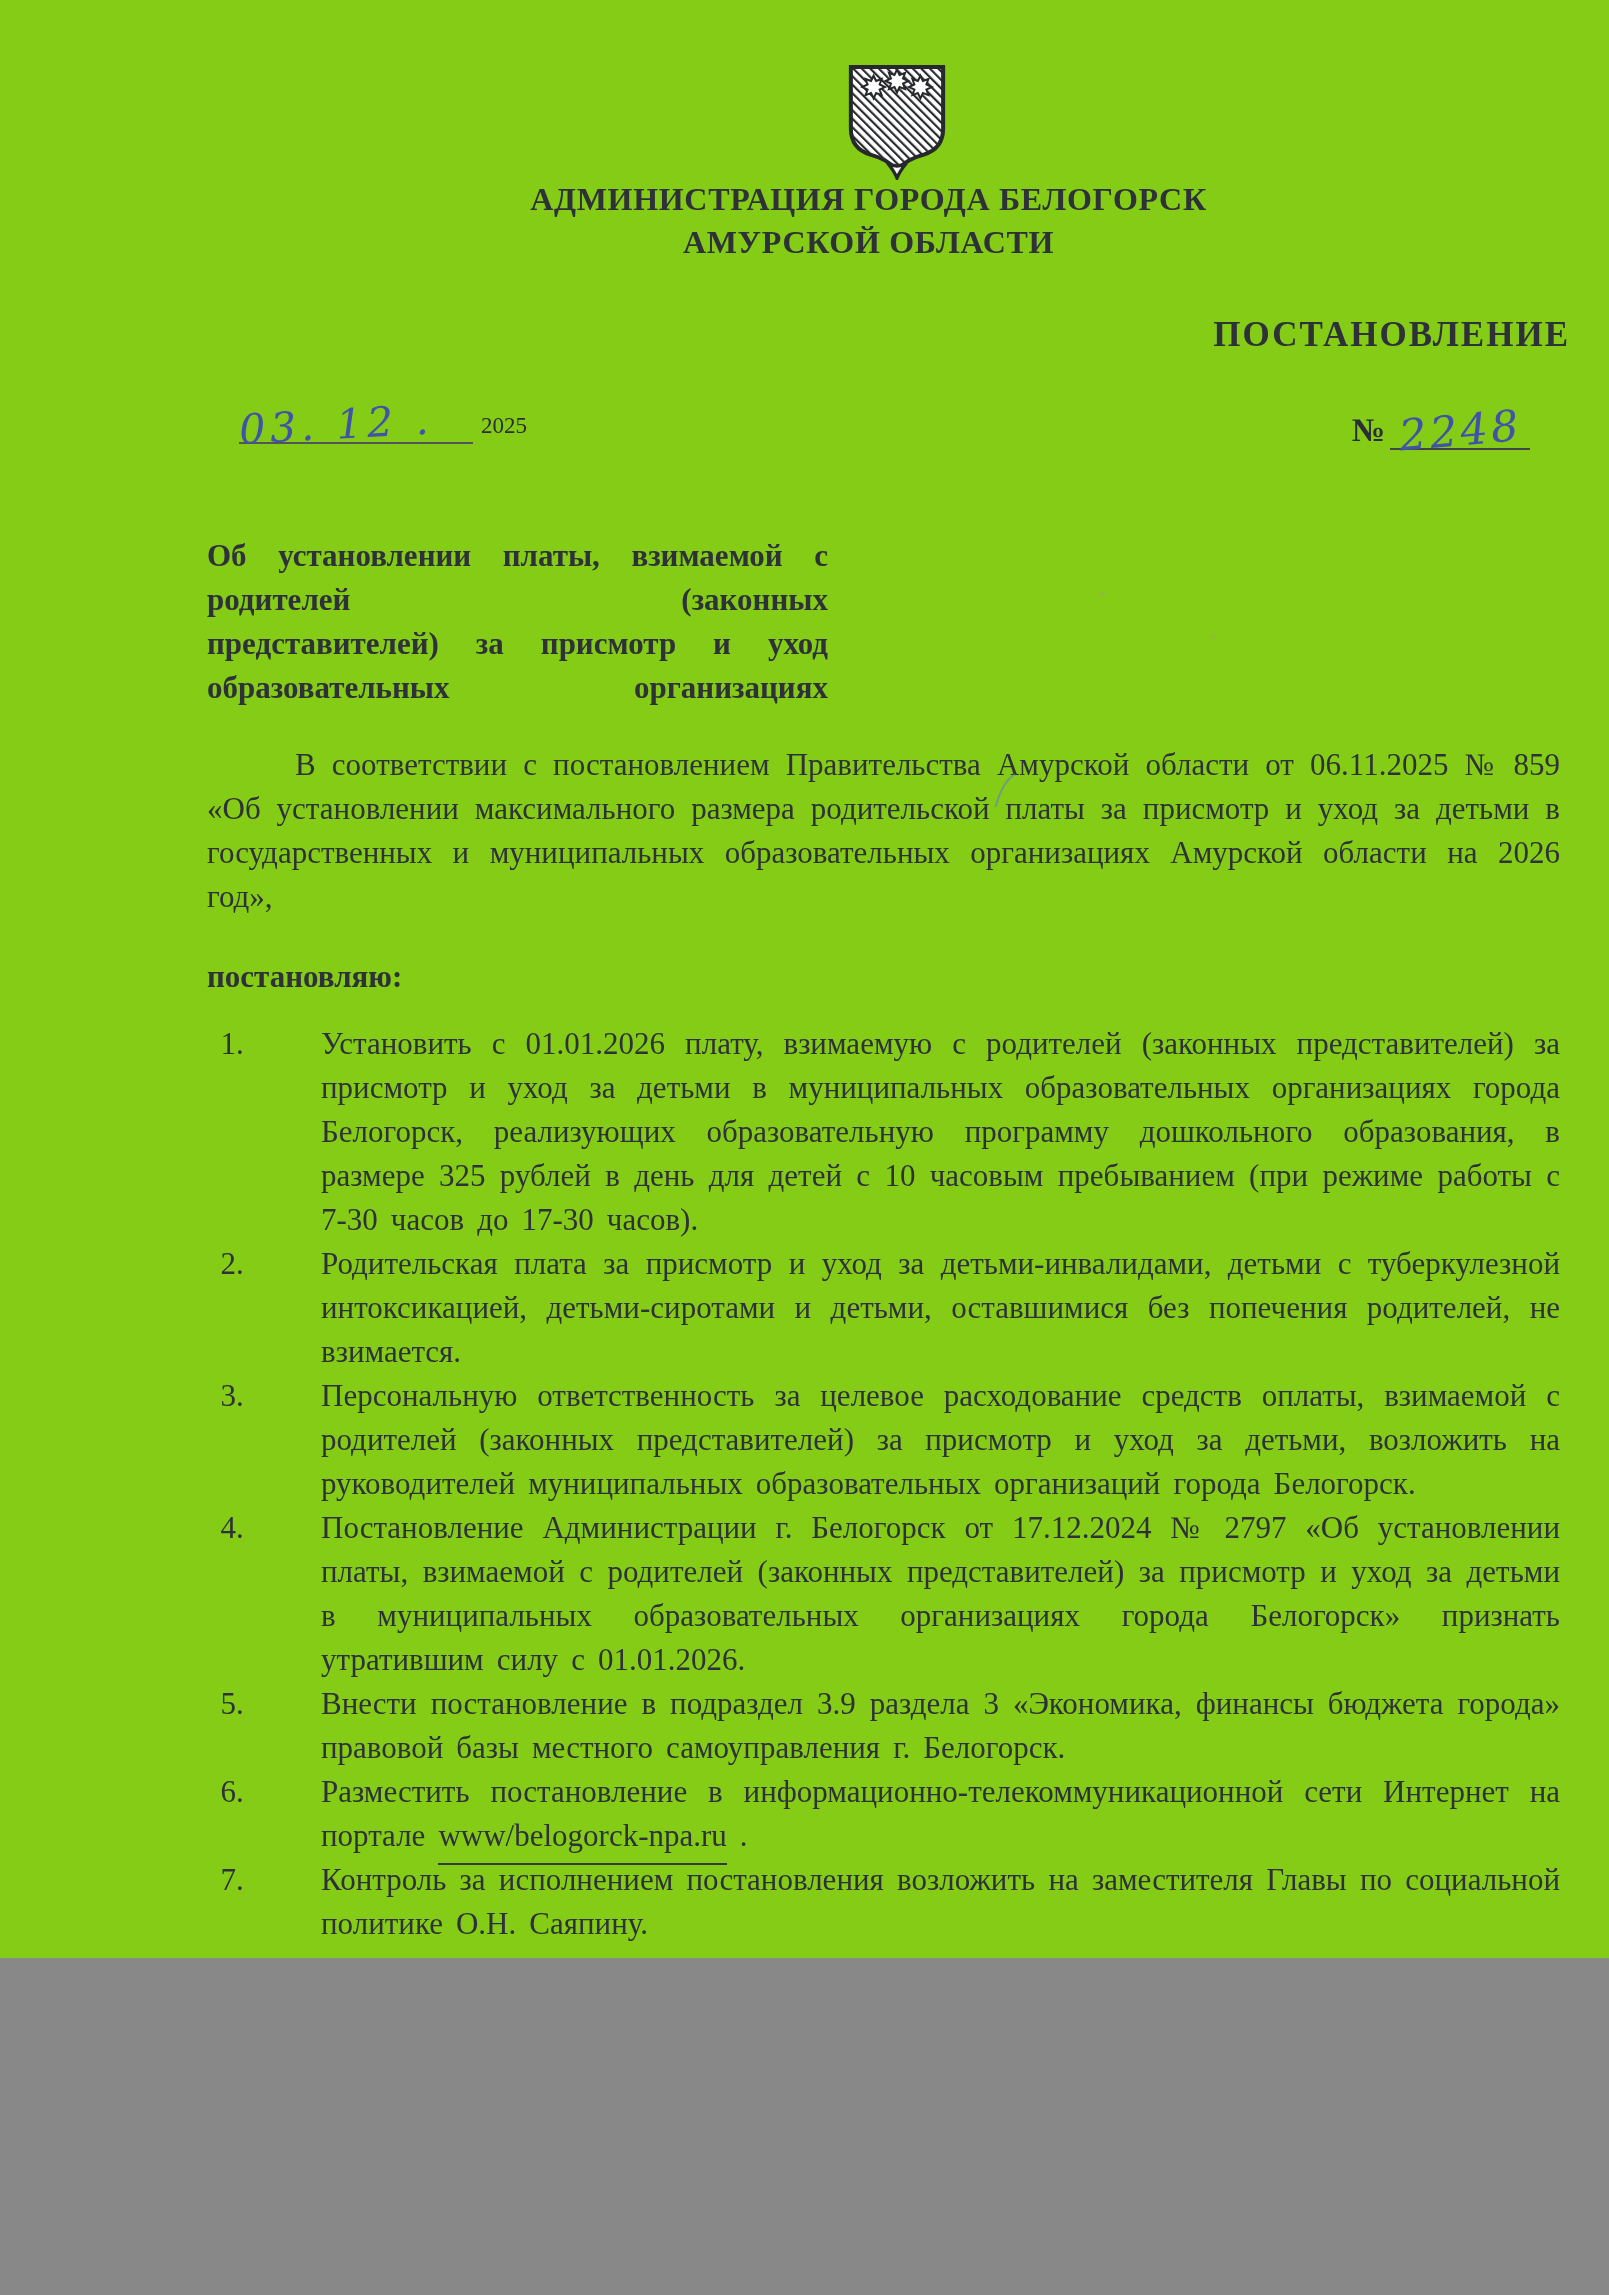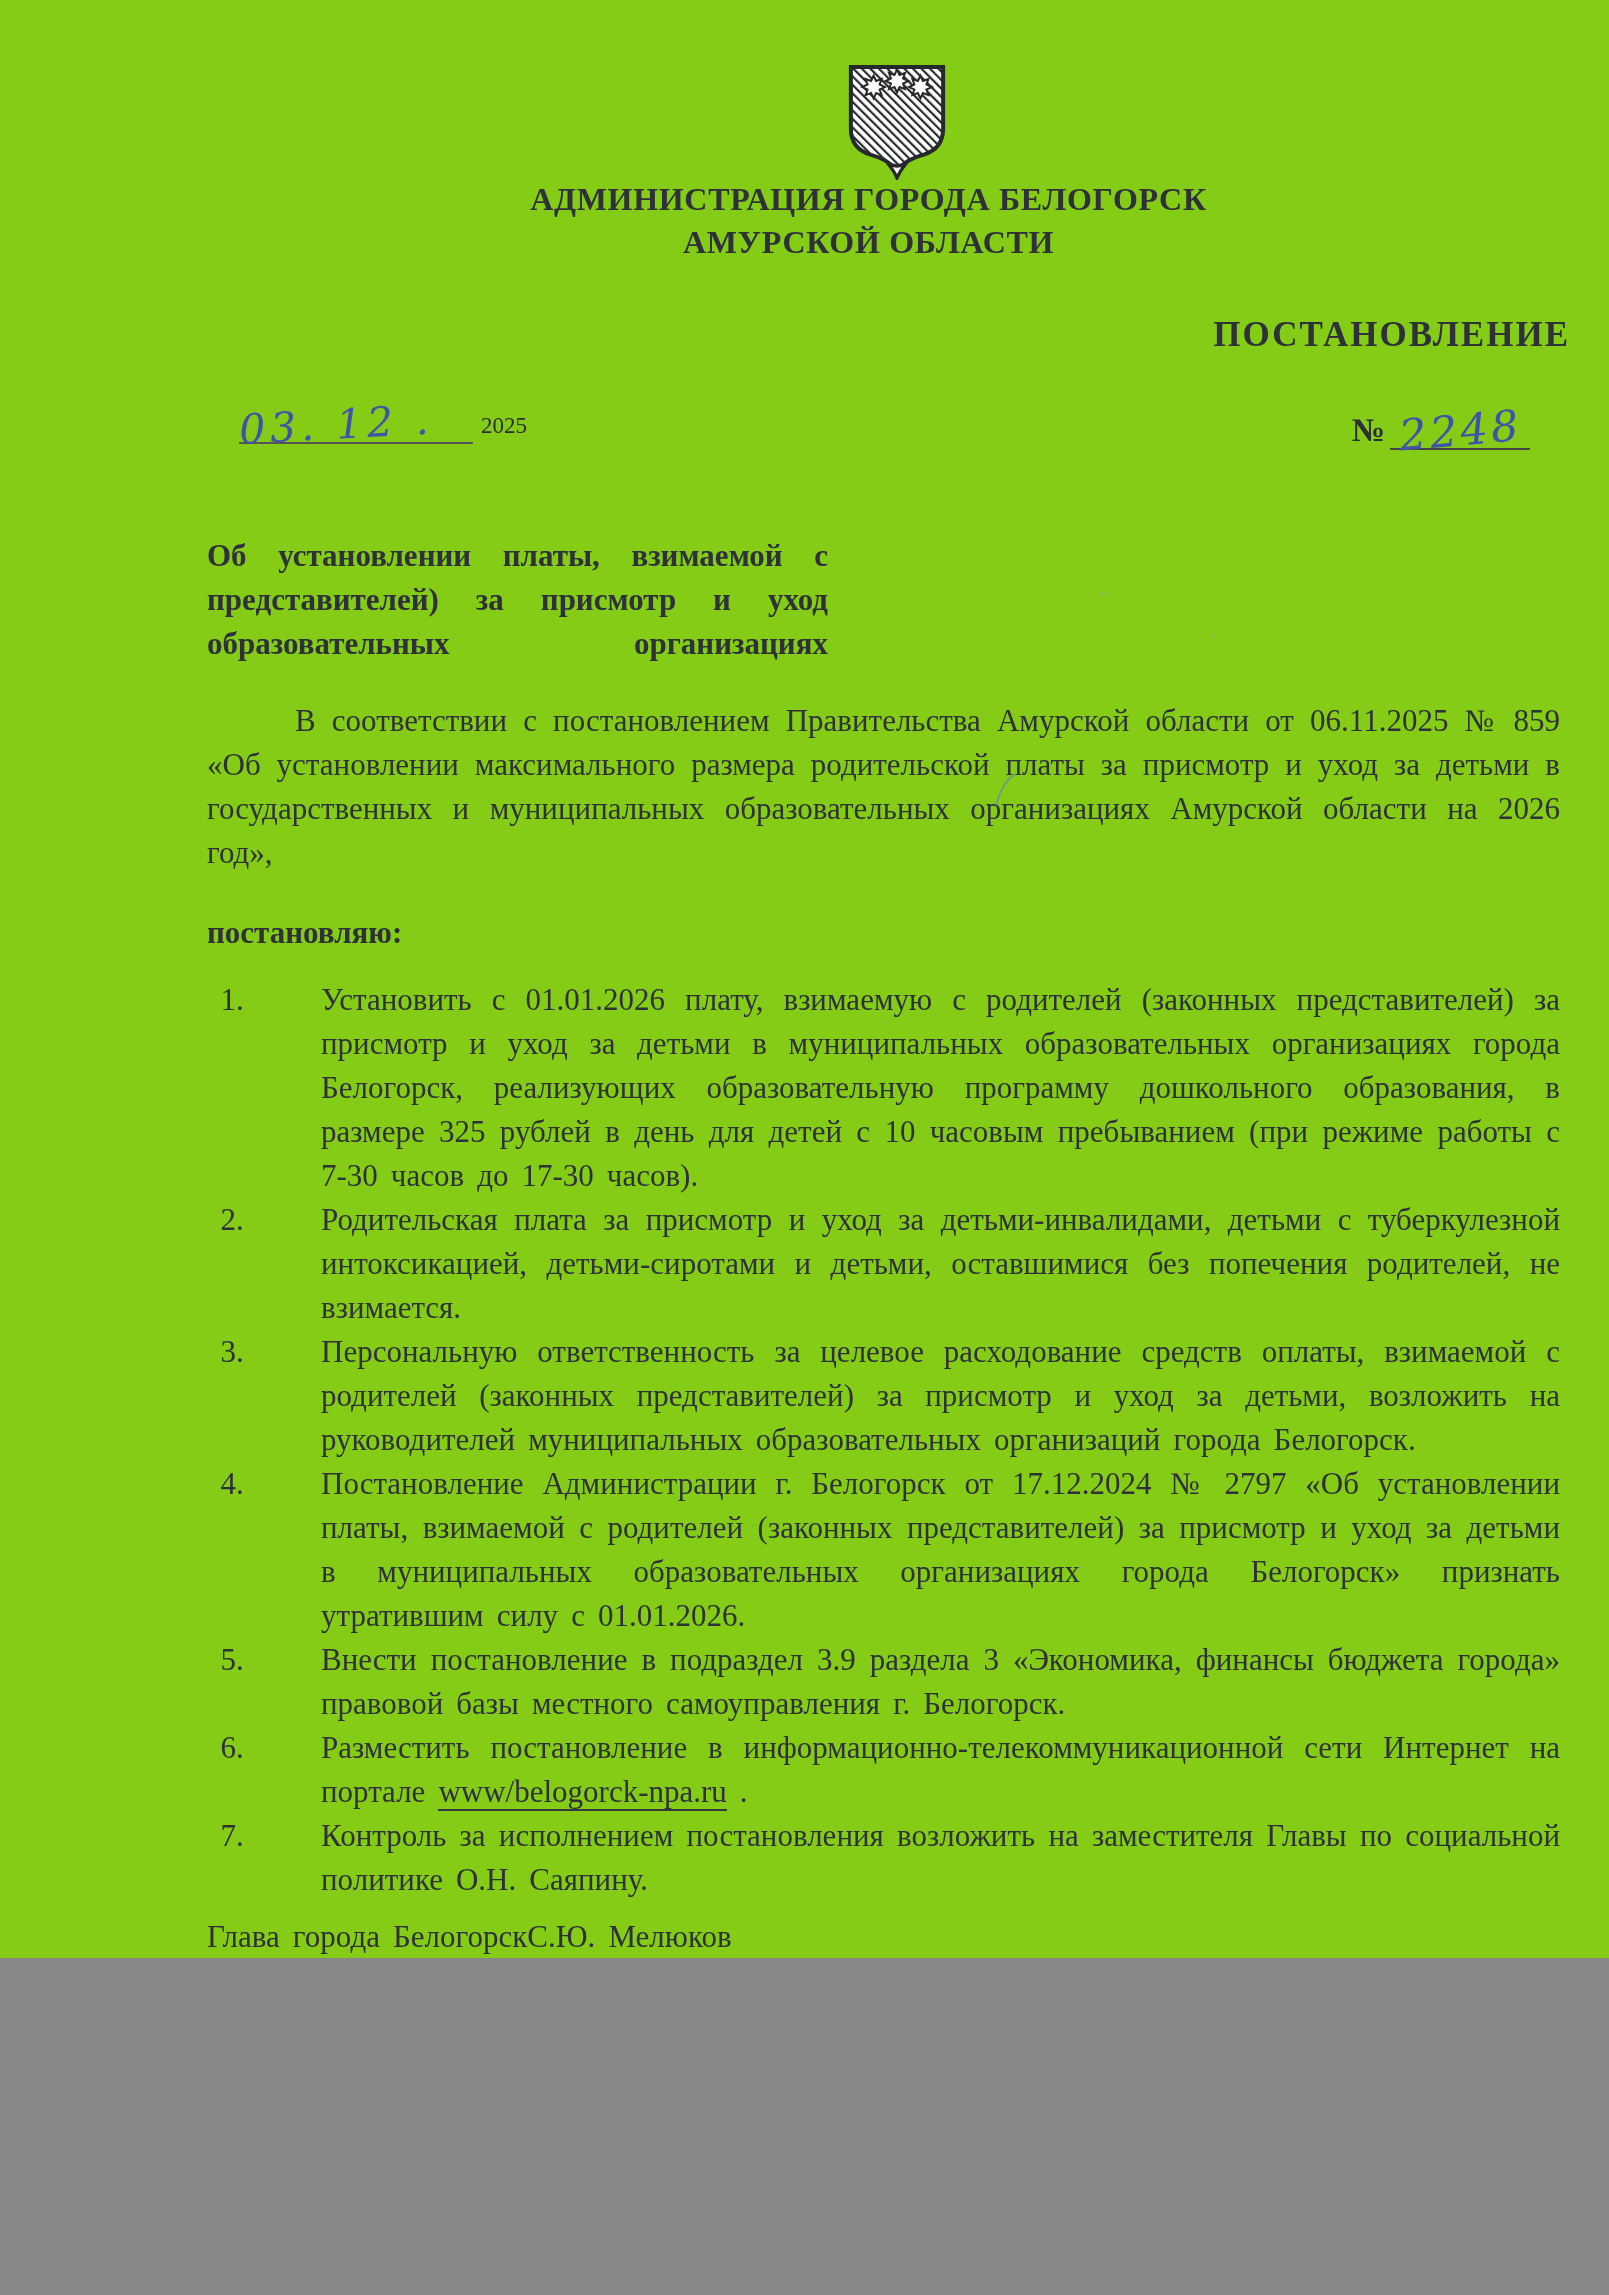--- a/index.html
+++ b/index.html
@@ -35,21 +35,21 @@
   
   .doc-col{position:absolute;left:207px;top:534px;width:1353px;font-size:31px;line-height:44px;word-spacing:5.3px;}
   .title-block{width:621px;font-weight:bold;}
   .jline{height:44px;overflow:hidden;text-align:justify;}
   .jline::after{content:"";display:inline-block;width:100%;}
   .preamble{margin-top:33px;text-indent:88px;text-align:justify;}
   .resolve{margin-top:36px;font-weight:bold;}
   .items{margin-top:23px;}
   .item{position:relative;padding-left:114px;text-align:justify;}
   .item .num{position:absolute;left:13.4px;top:0;}
-  .url{border-bottom:2.7px solid #34373c;padding-bottom:0;white-space:nowrap;}
+  .url{border-bottom:2.7px solid #34373c;padding-bottom:10px;white-space:nowrap;}
   .sig-row{display:flex;justify-content:flex-start;margin-top:13.4px;padding-right:128px;}
   
   .stamp{position:absolute;left:411px;top:1977px;mix-blend-mode:multiply;opacity:.88;}
   .signature{position:absolute;left:1104px;top:2043px;mix-blend-mode:multiply;}
   .blue-tick{position:absolute;left:993px;top:772px;opacity:.55;}
   .speck{position:absolute;background:#9a9a96;border-radius:50%;opacity:.35;}
 </style>
 </head>
 <body>
 
@@ -102,20 +102,21 @@
 
   <div class="num-wrap">
     <span class="num-sign">№</span>
     <div class="num-line"><span class="hand num-hand">2248</span></div>
   </div>
 
   <div class="doc-col">
 
     <div class="title-block">
       <div class="jline">Об установлении платы, взимаемой с</div>
+      <div class="jline">родителей (законных</div>
       <div class="jline">представителей) за присмотр и уход</div>
       <div class="jline">образовательных организациях</div>
     </div>
 
     <div class="preamble">В соответствии с постановлением Правительства Амурской области от 06.11.2025 № 859 «Об установлении максимального размера родительской платы за присмотр и уход за детьми в государственных и муниципальных образовательных организациях Амурской области на 2026 год»,</div>
 
     <div class="resolve">постановляю:</div>
 
     <div class="items">
       <div class="item">

